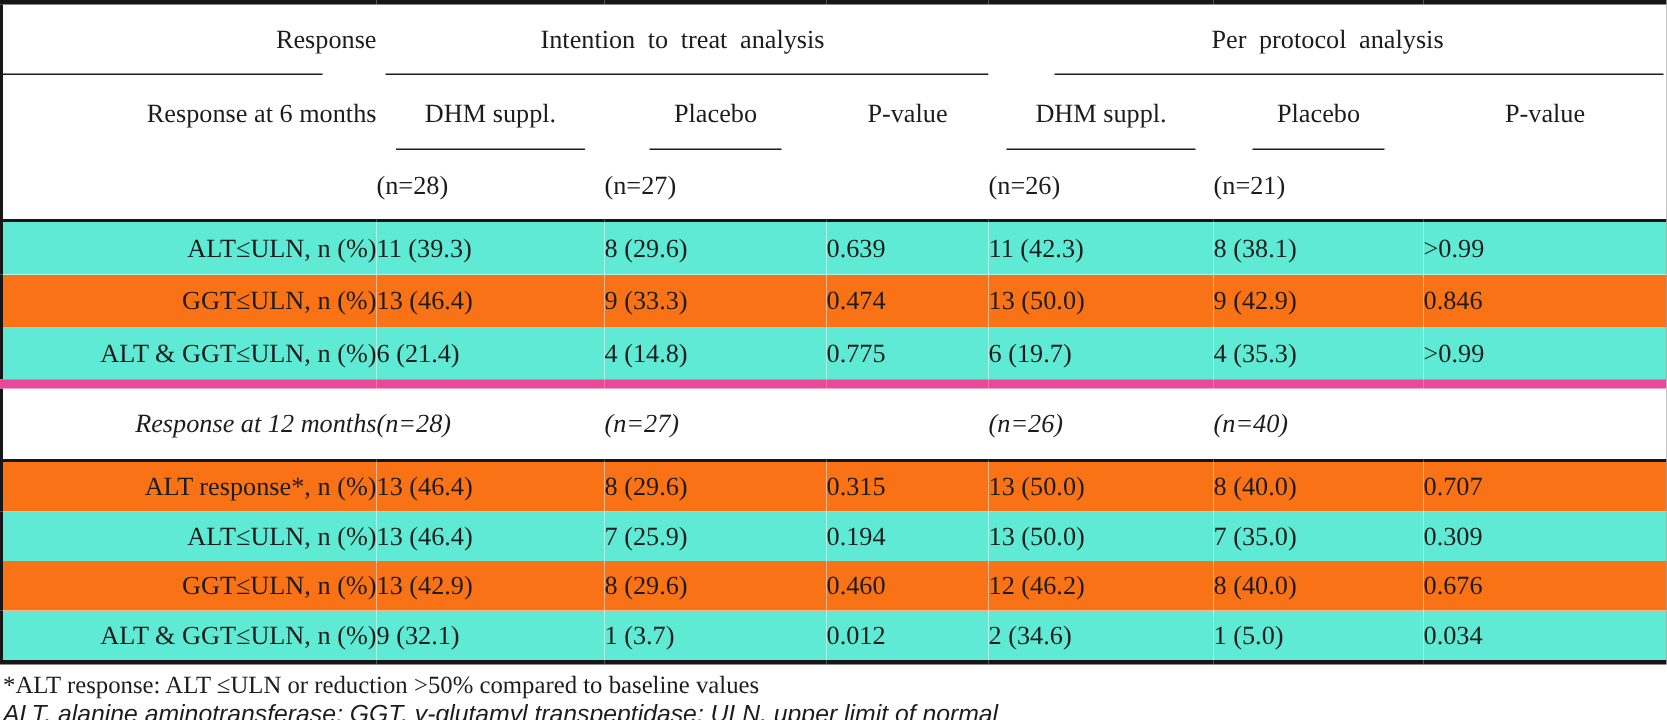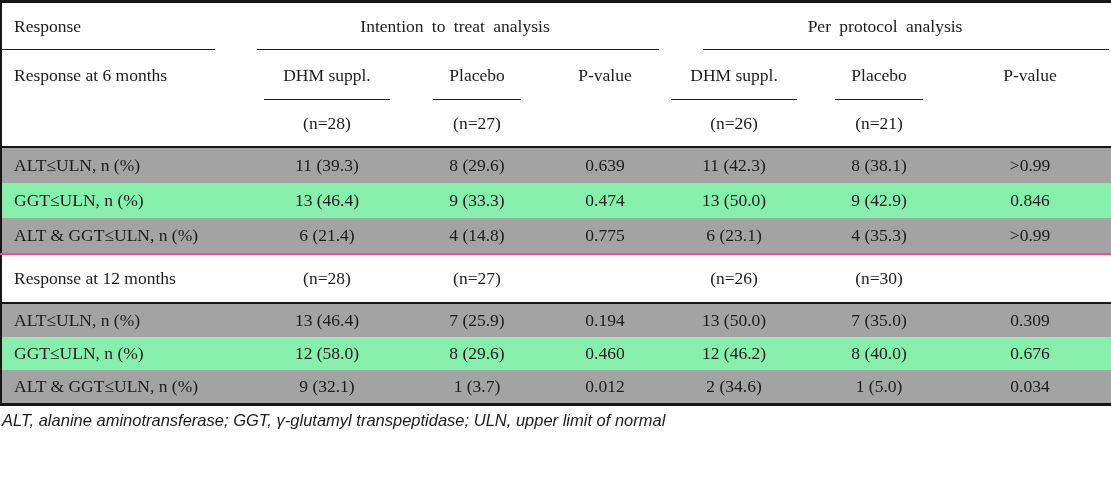--- a/index.html
+++ b/index.html
@@ -27,45 +27,46 @@
     vertical-align: middle;
     overflow: hidden;
     white-space: nowrap;
   }
   
   tr.hrow-a td { height: 47px; position: relative; }
   tr.hrow-b td { height: 50px; position: relative; margin-left: 24px; }
   tr.hrow-c td { height: 46px; border-bottom: 2.5px solid #161616; }
   .center { text-align: center; }
   .group-label { word-spacing: 4px; }
-  .label-pad { padding-left: 12px !important; }
+  .label-pad { padding-left: 12px !important; text-align: right; }
   .rule {
     position: absolute;
     bottom: 0;
     height: 0;
     border-bottom: 1.8px solid #1c1c1c;
   }
   .rule-response { left: 0; width: 213px; }
   .rule-itt { left: 6px; right: 0; }
   .rule-pp  { left: 44px; right: 2px; }
   .rule-center { left: 50%; transform: translateX(-50%); }
   .rule-w-dhm { width: 126px; }
   .rule-w-placebo { width: 88px; }
   
   tr.data-row td { height: 35px; }
   tr.data-row-12 td { height: 33px; }
-  tr.row-light td { background: #a3a3a3; }
-  tr.row-dark td { background: #86efac; }
-  .num { text-align: center; }
+  tr.row-light td { background: #5eead4; }
+  tr.row-dark td { background: #f97316; }
+  .num { }
   
   tr.section-row td {
     height: 47px;
     background: #ffffff;
-    border-top: 2px solid #ec4899;
+    border-top: 6px solid #ec4899;
     border-bottom: 2.5px solid #161616;
+    font-style: italic;
   }
   
   .footnotes {
     padding: 4px 2px 0 2px;
   }
   .footnote-1 {
     font-family: "Liberation Serif", serif;
     font-size: 16.5px;
     line-height: 19px;
   }
@@ -160,60 +161,70 @@
     <td class="num">0.474</td>
     <td class="num">13 (50.0)</td>
     <td class="num">9 (42.9)</td>
     <td class="num">0.846</td>
   </tr>
   <tr class="data-row row-light">
     <td class="label-pad">ALT &amp; GGT≤ULN, n (%)</td>
     <td class="num">6 (21.4)</td>
     <td class="num">4 (14.8)</td>
     <td class="num">0.775</td>
-    <td class="num">6 (23.1)</td>
+    <td class="num">6 (19.7)</td>
     <td class="num">4 (35.3)</td>
     <td class="num">&gt;0.99</td>
   </tr>
 
   <tr class="section-row">
     <td class="label-pad">Response at 12 months</td>
     <td class="num">(n=28)</td>
     <td class="num">(n=27)</td>
     <td></td>
     <td class="num">(n=26)</td>
-    <td class="num">(n=30)</td>
-    <td></td>
-  </tr>
-
+    <td class="num">(n=40)</td>
+    <td></td>
+  </tr>
+
+  <tr class="data-row-12 row-dark">
+    <td class="label-pad">ALT response*, n (%)</td>
+    <td class="num">13 (46.4)</td>
+    <td class="num">8 (29.6)</td>
+    <td class="num">0.315</td>
+    <td class="num">13 (50.0)</td>
+    <td class="num">8 (40.0)</td>
+    <td class="num">0.707</td>
+  </tr>
   <tr class="data-row-12 row-light">
     <td class="label-pad">ALT≤ULN, n (%)</td>
     <td class="num">13 (46.4)</td>
     <td class="num">7 (25.9)</td>
     <td class="num">0.194</td>
     <td class="num">13 (50.0)</td>
     <td class="num">7 (35.0)</td>
     <td class="num">0.309</td>
   </tr>
   <tr class="data-row-12 row-dark">
     <td class="label-pad">GGT≤ULN, n (%)</td>
-    <td class="num">12 (58.0)</td>
+    <td class="num">13 (42.9)</td>
     <td class="num">8 (29.6)</td>
     <td class="num">0.460</td>
     <td class="num">12 (46.2)</td>
     <td class="num">8 (40.0)</td>
     <td class="num">0.676</td>
   </tr>
   <tr class="data-row-12 row-light">
     <td class="label-pad">ALT &amp; GGT≤ULN, n (%)</td>
     <td class="num">9 (32.1)</td>
     <td class="num">1 (3.7)</td>
     <td class="num">0.012</td>
     <td class="num">2 (34.6)</td>
     <td class="num">1 (5.0)</td>
     <td class="num">0.034</td>
   </tr>
 </tbody>
   </table>
 
 <div class="footnotes">
+  <div class="footnote-1">*ALT response: ALT ≤ULN or reduction &gt;50% compared to baseline values</div>
   <div class="footnote-2">ALT, alanine aminotransferase; GGT, γ-glutamyl transpeptidase; ULN, upper limit of normal</div>
 </div>
 
 </body></html>

